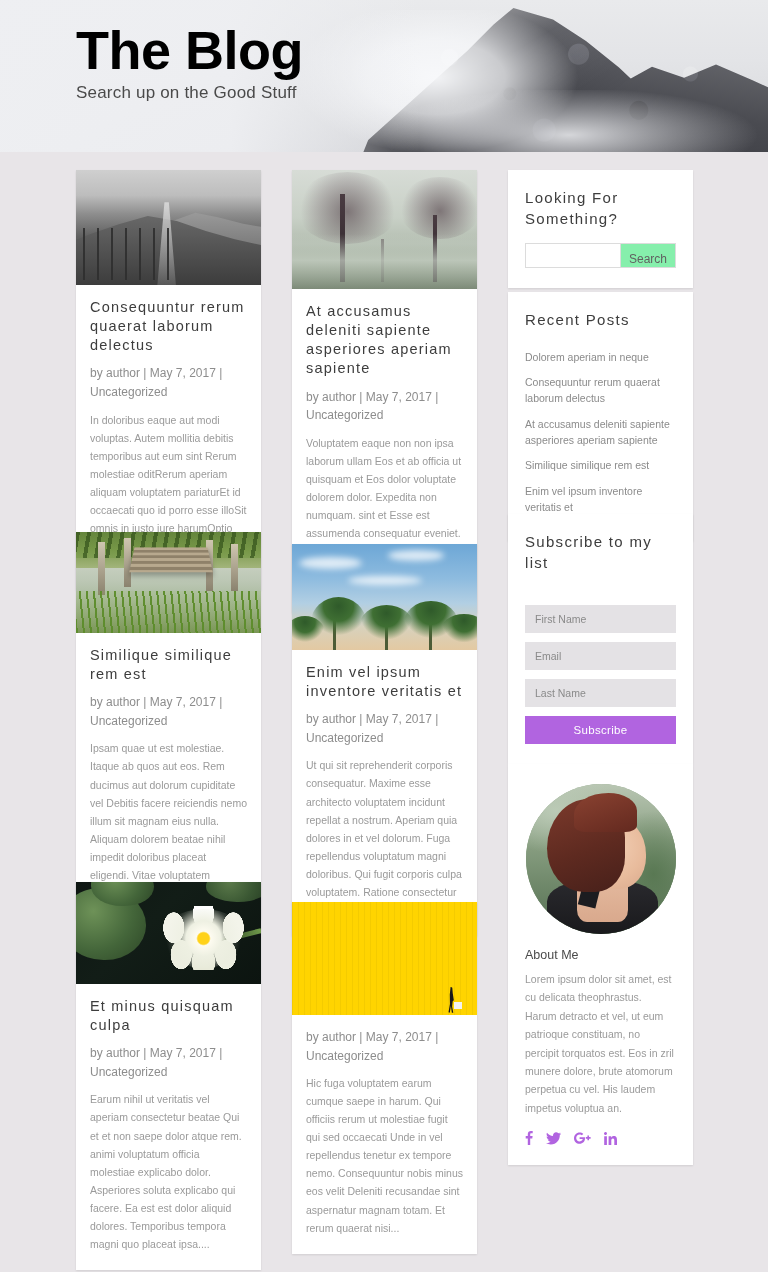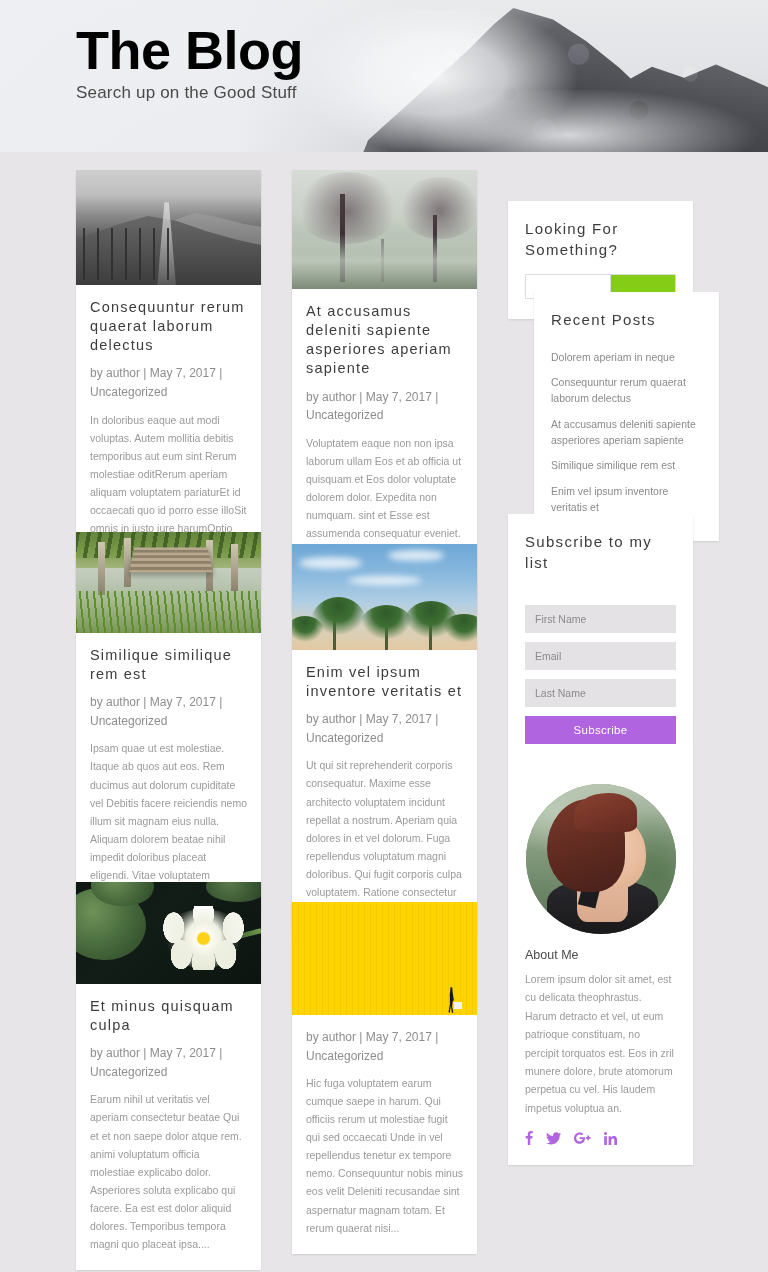--- a/index.html
+++ b/index.html
@@ -284,25 +284,25 @@
     font-size: 10px;
     font-family: "Liberation Sans", sans-serif;
     color: #555;
     padding: 0 6px;
     outline: none;
     min-width: 0;
   }
   .search-btn {
     flex: 0 0 auto;
     border: 1px solid #dcdcdc;
-    background: #84cc16;
+    background: #86efac;
     color: #616161;
-    font-size: 15px;
+    font-size: 12px;
     font-family: "Liberation Sans", sans-serif;
-    padding: 16px 8px;
+    padding: 8px 8px;
     cursor: pointer;
   }
   .recent-list { list-style: none; }
   .recent-list li {
     font-size: 10.5px;
     color: #8b8b8b;
     line-height: 1.5;
     padding: 5px 0;
   }
   .sub-field {
@@ -527,29 +527,29 @@
             <div class="bag"></div>
             <div class="person"></div>
         </div>
       </div>
       <div class="card-body">
         <div class="card-meta">by author | May 7, 2017 | Uncategorized</div>
         <p class="card-excerpt">Hic fuga voluptatem earum cumque saepe in harum. Qui officiis rerum ut molestiae fugit qui sed occaecati Unde in vel repellendus tenetur ex tempore nemo. Consequuntur nobis minus eos velit Deleniti recusandae sint aspernatur magnam totam. Et rerum quaerat nisi...</p>
       </div>
     </article>
 
-    <section class="widget" style="top:0px;margin-top:31px;">
+    <section class="widget" style="top:0px;">
       <h3 class="widget-title">Looking For Something?</h3>
       <div class="search-row">
         <input class="search-input" type="text" placeholder="" style="">
         <button class="search-btn">Search</button>
       </div>
     </section>
 
-    <section class="widget" style="top:122px;margin-left:26px;">
+    <section class="widget" style="top:122px;">
       <h3 class="widget-title">Recent Posts</h3>
       <ul class="recent-list">
         <li>Dolorem aperiam in neque</li>
         <li>Consequuntur rerum quaerat laborum delectus</li>
         <li>At accusamus deleniti sapiente asperiores aperiam sapiente</li>
         <li>Similique similique rem est</li>
         <li>Enim vel ipsum inventore veritatis et</li>
       </ul>
     </section>
 

